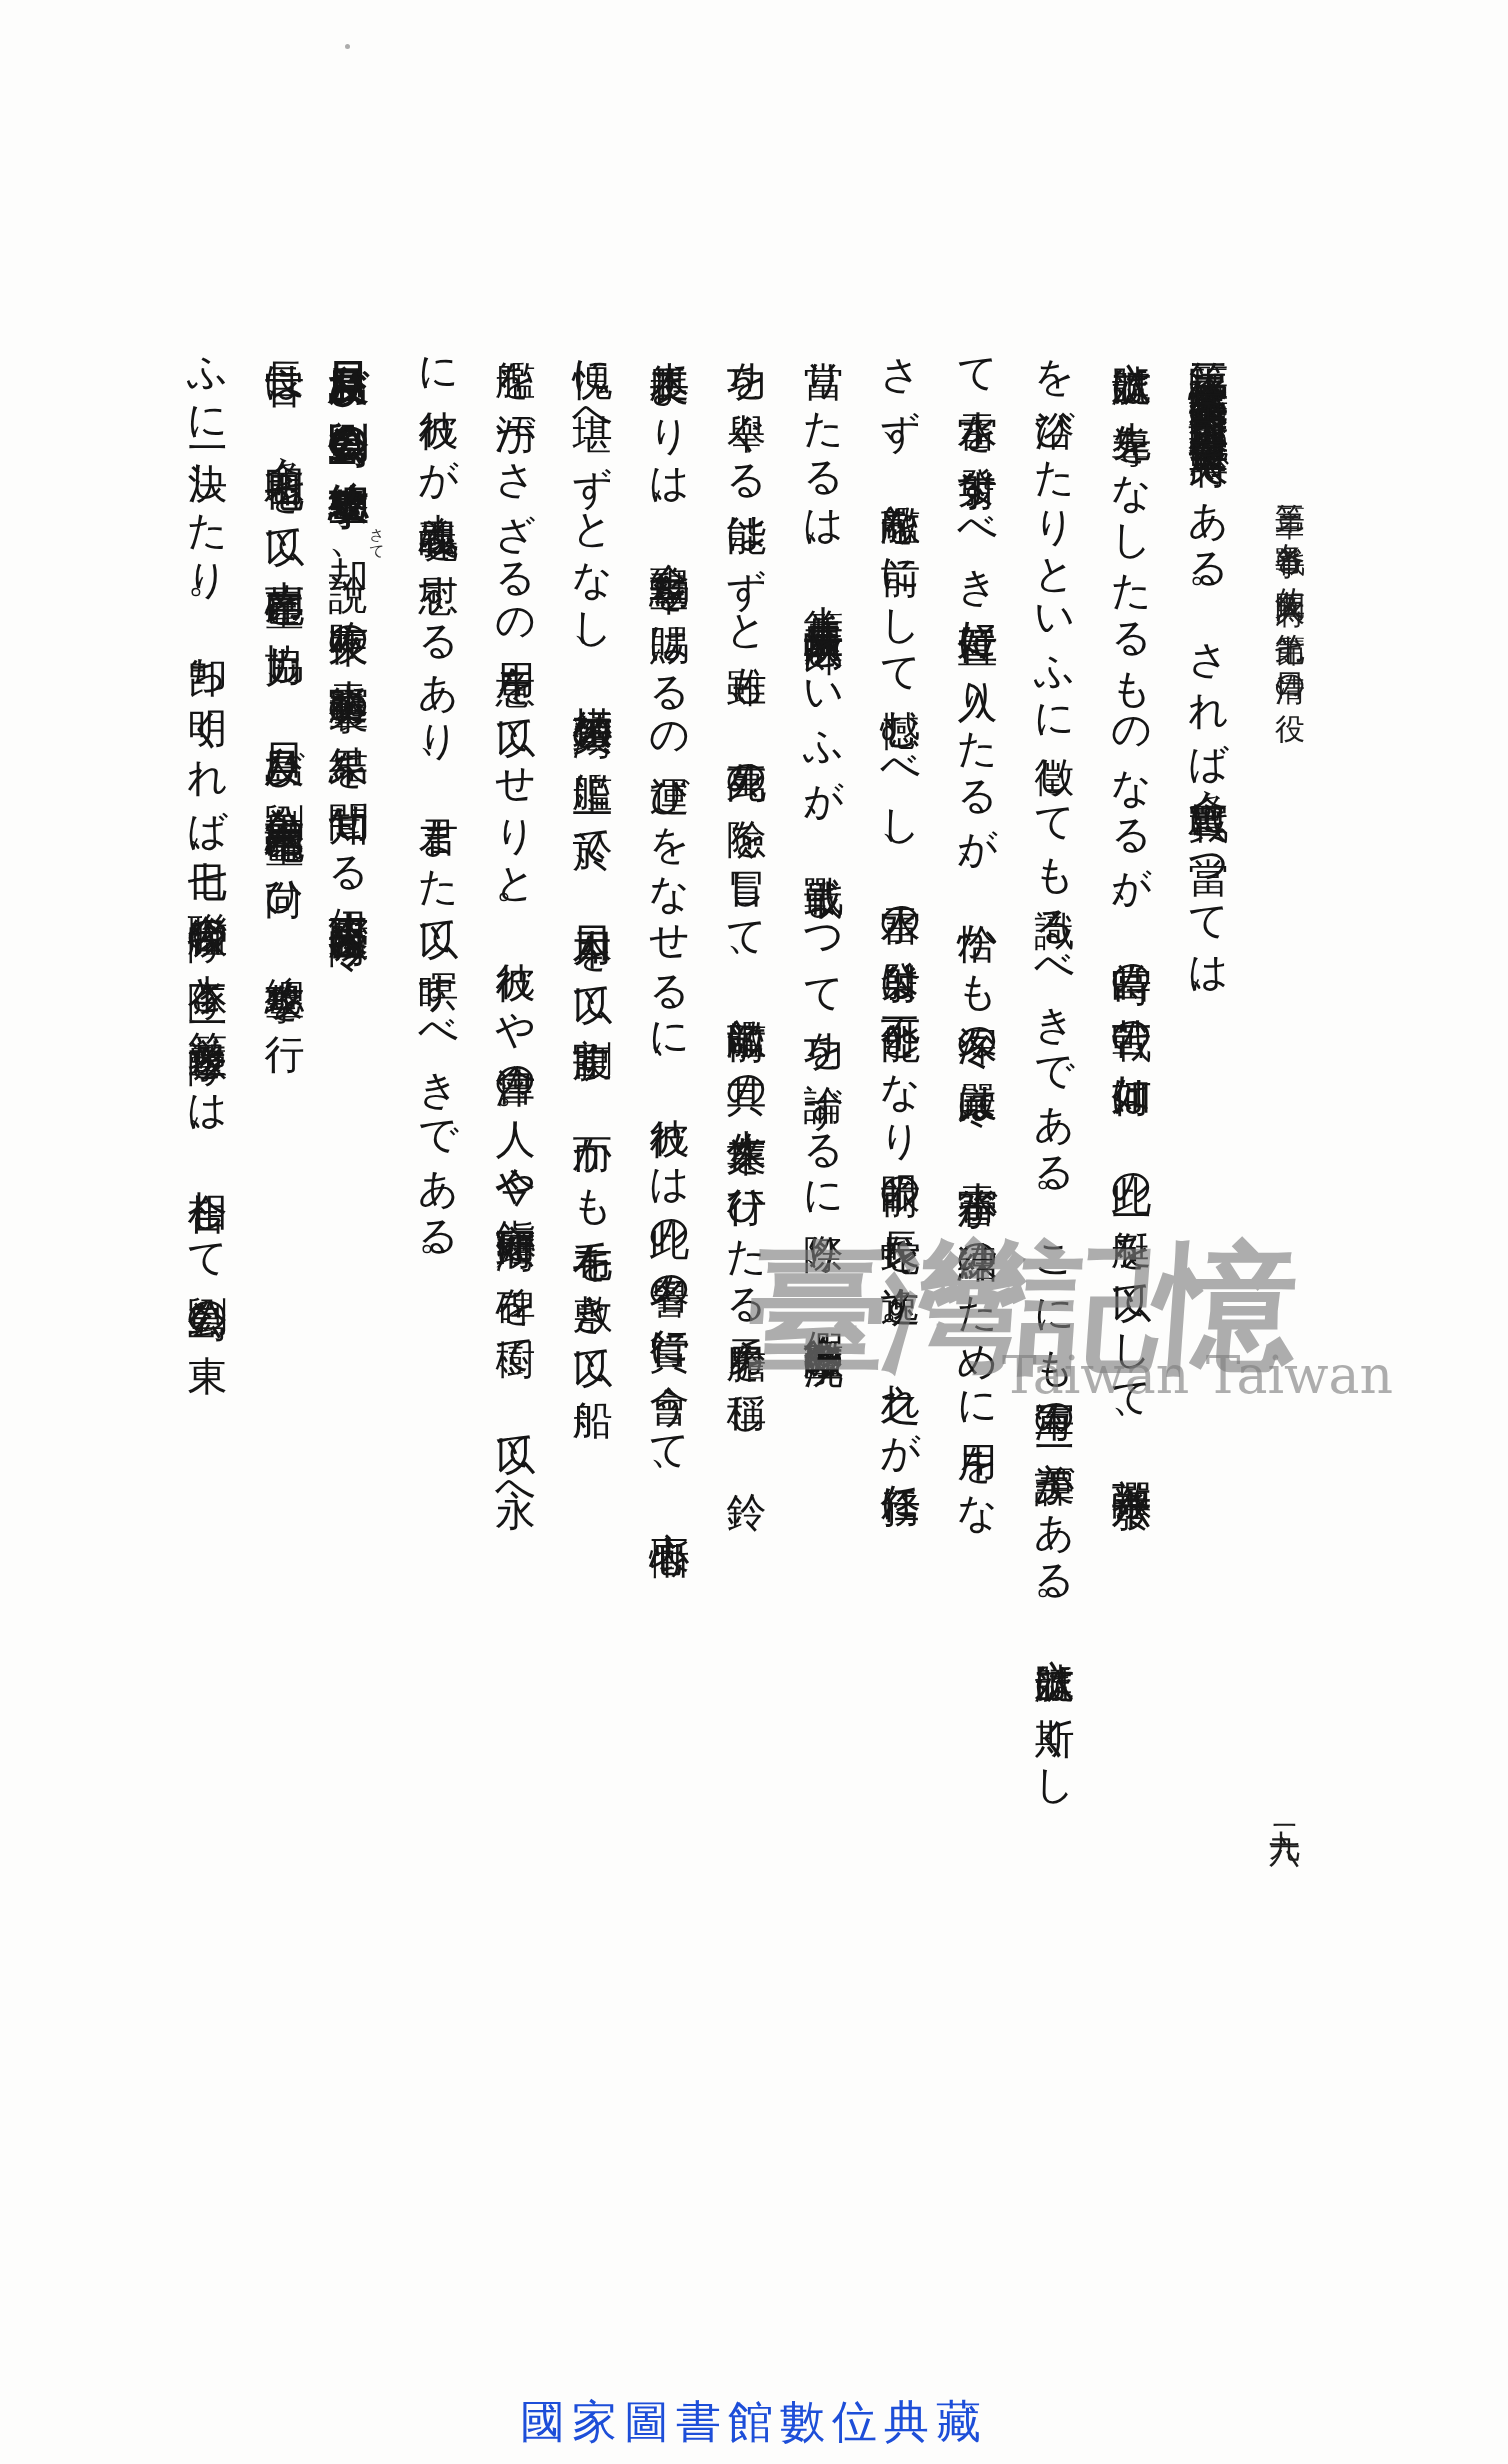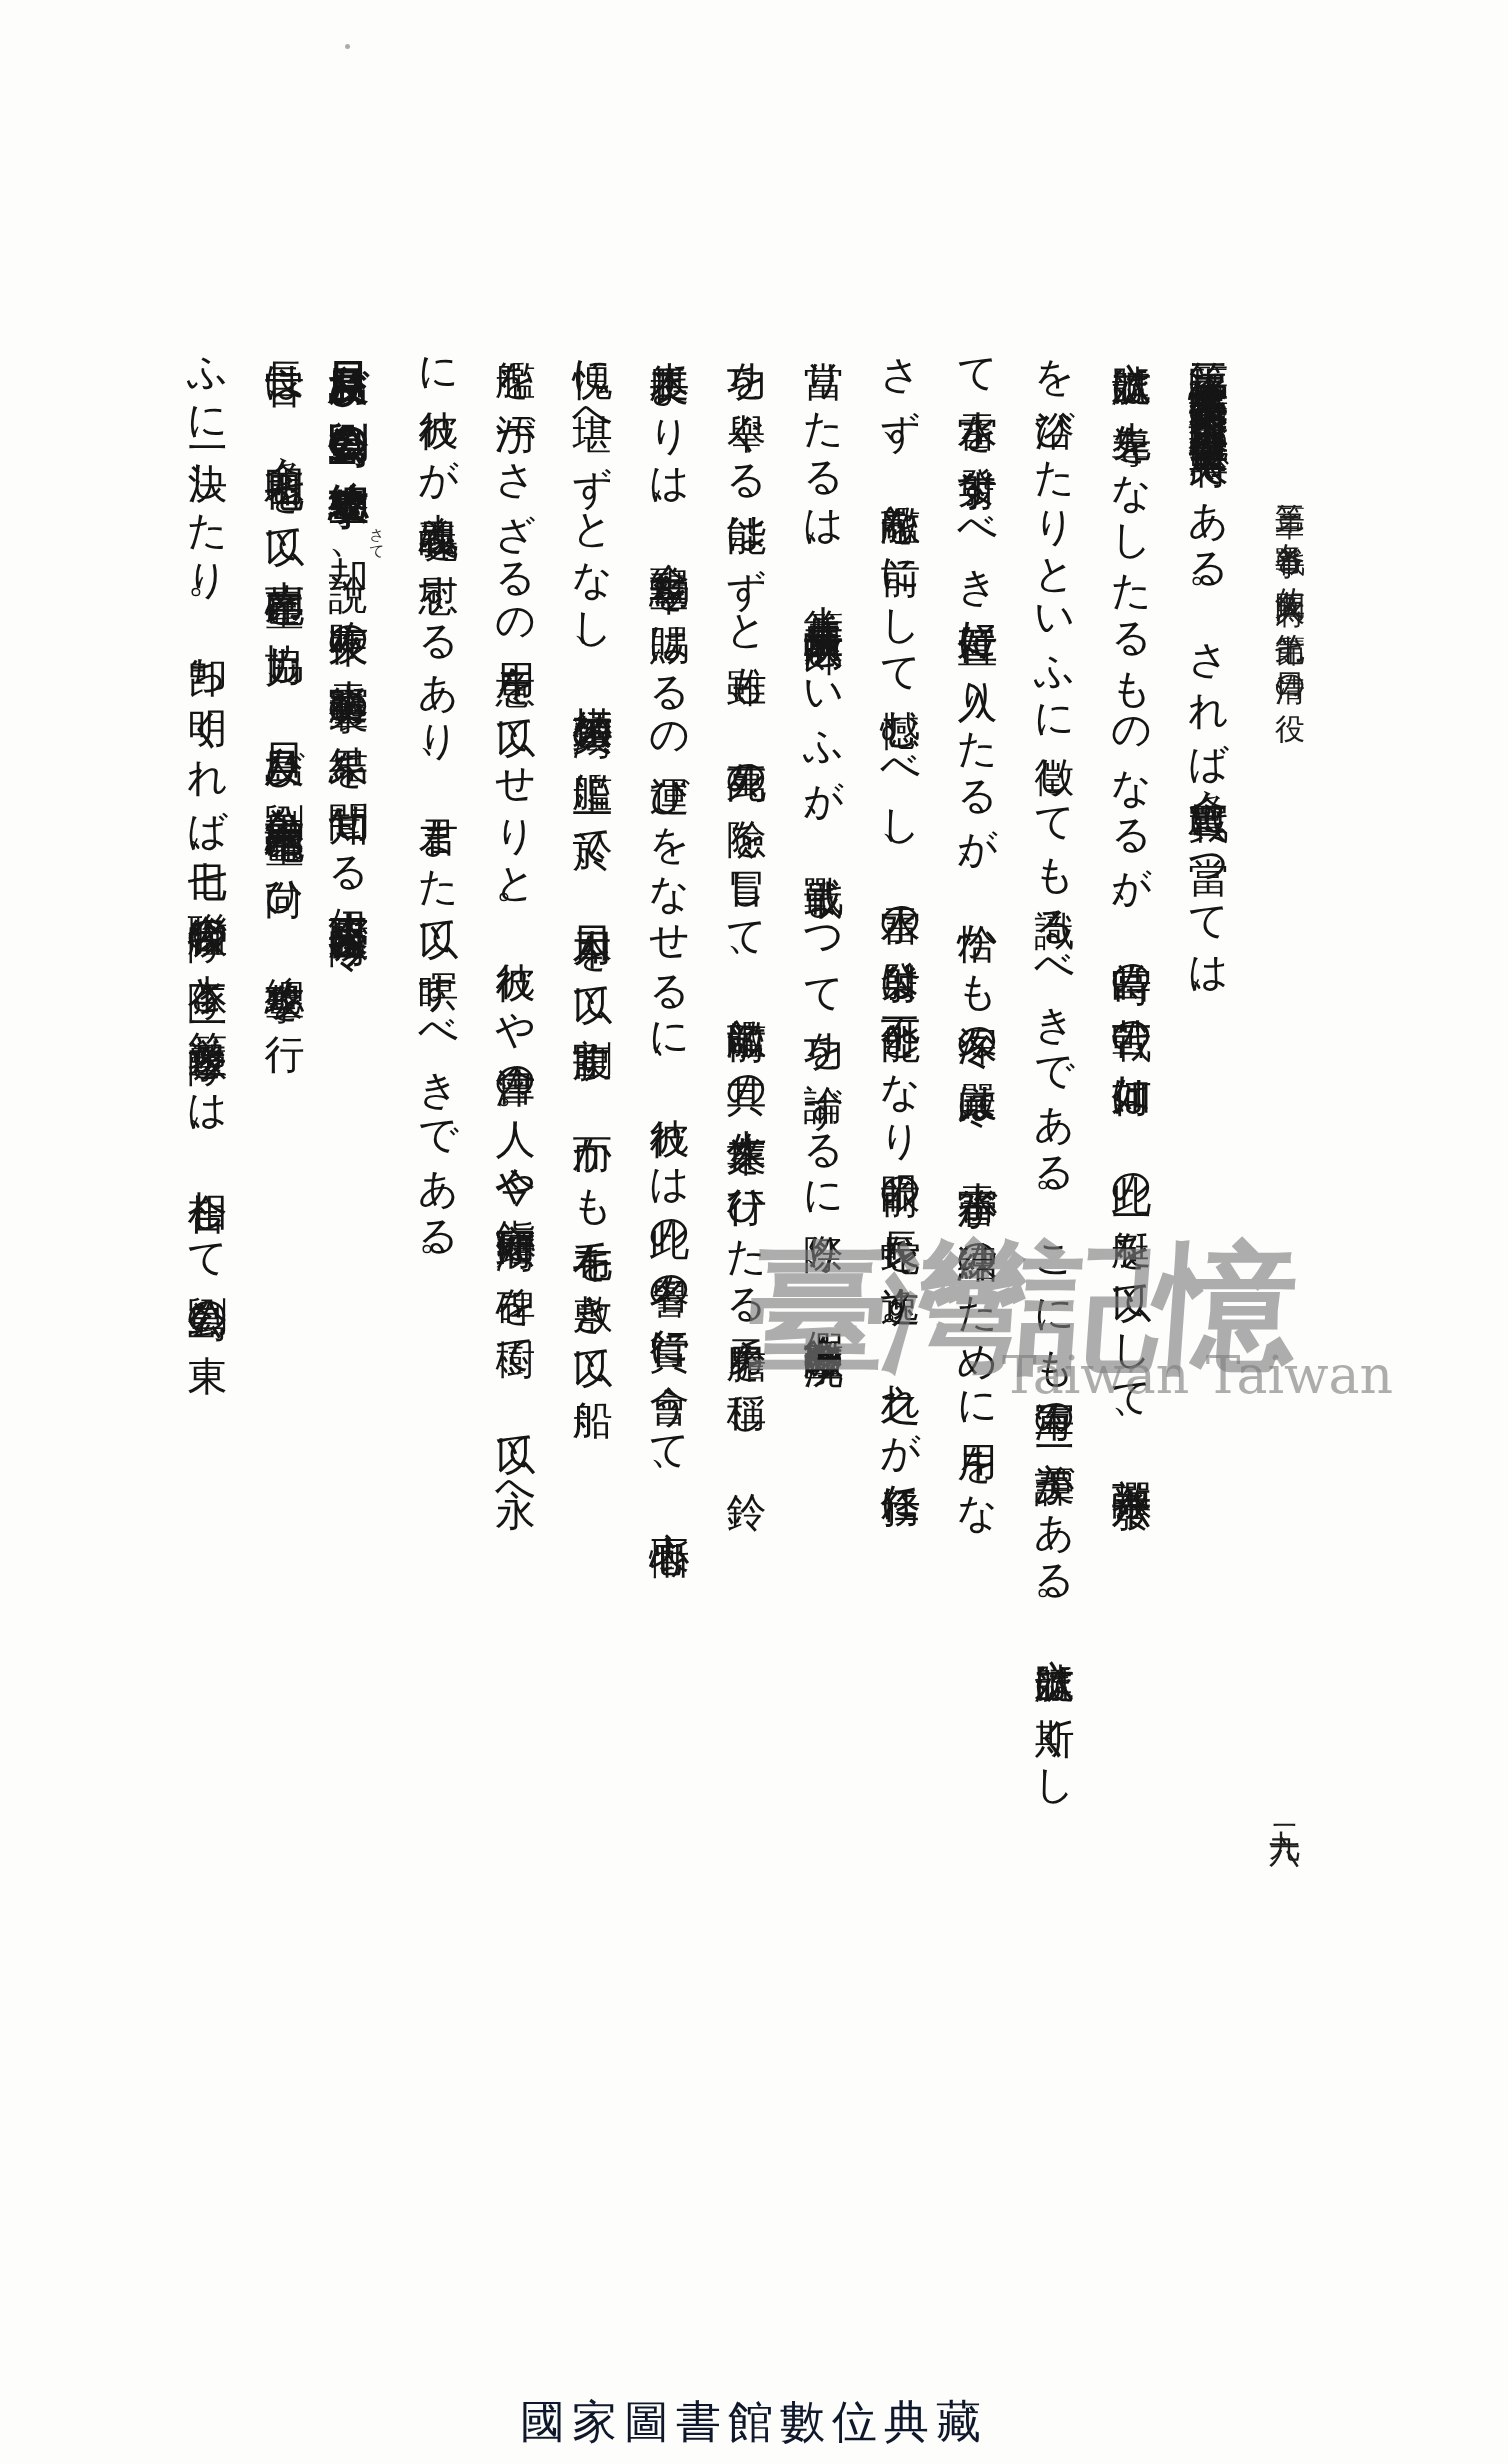--- a/index.html
+++ b/index.html
@@ -96,21 +96,21 @@
 
   
   .archive-caption {
     position: absolute;
     top: 2392px;
     left: 0;
     width: 100%;
     text-align: center;
     font-size: 45px;
     letter-spacing: 7px;
-    color: #0f172a;
+    color: #1d4ed8;
     font-family: "DejaVu Sans", "Liberation Sans", sans-serif;
   }
 
   
   .speck {
     position: absolute;
     left: 345px;
     top: 44px;
     width: 5px;
     height: 5px;

